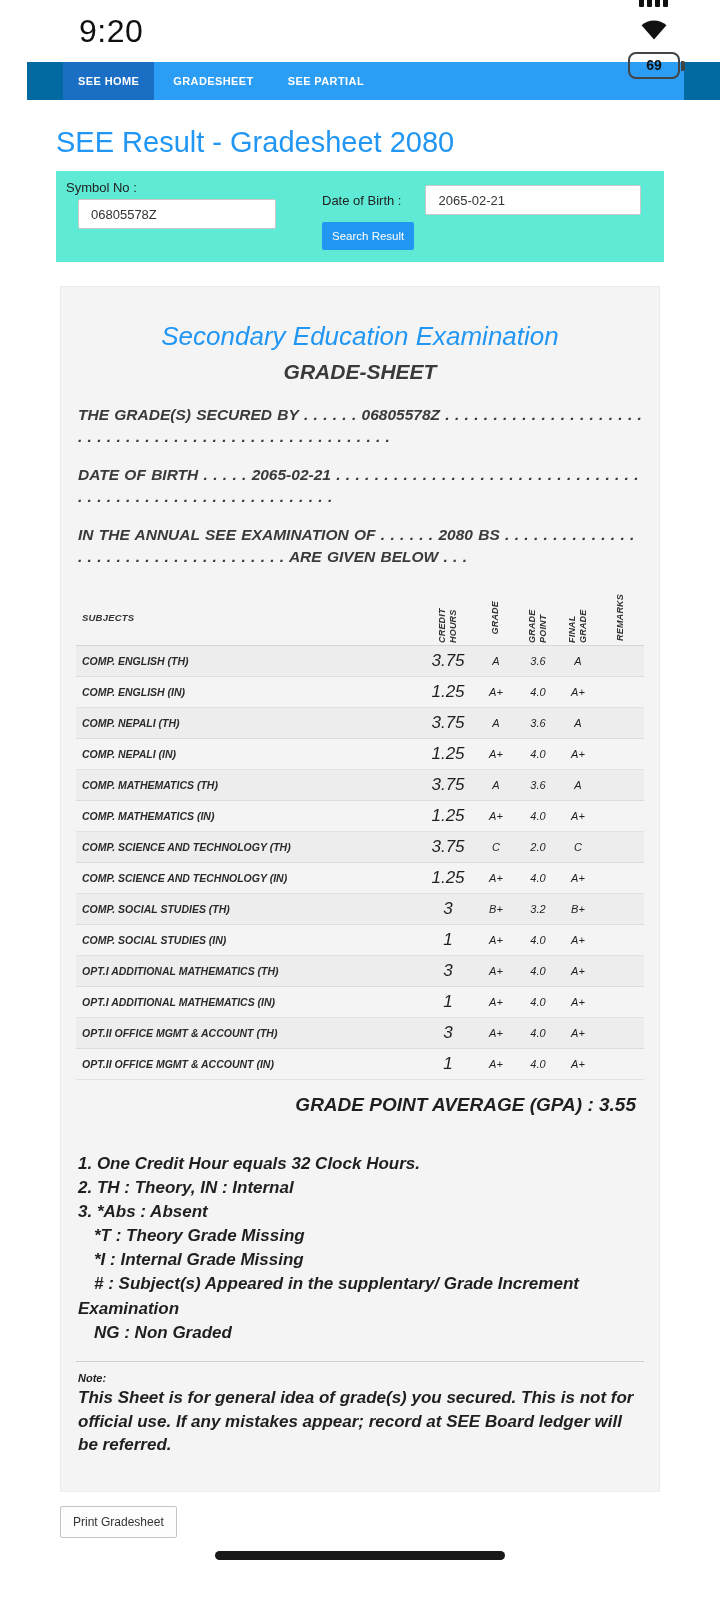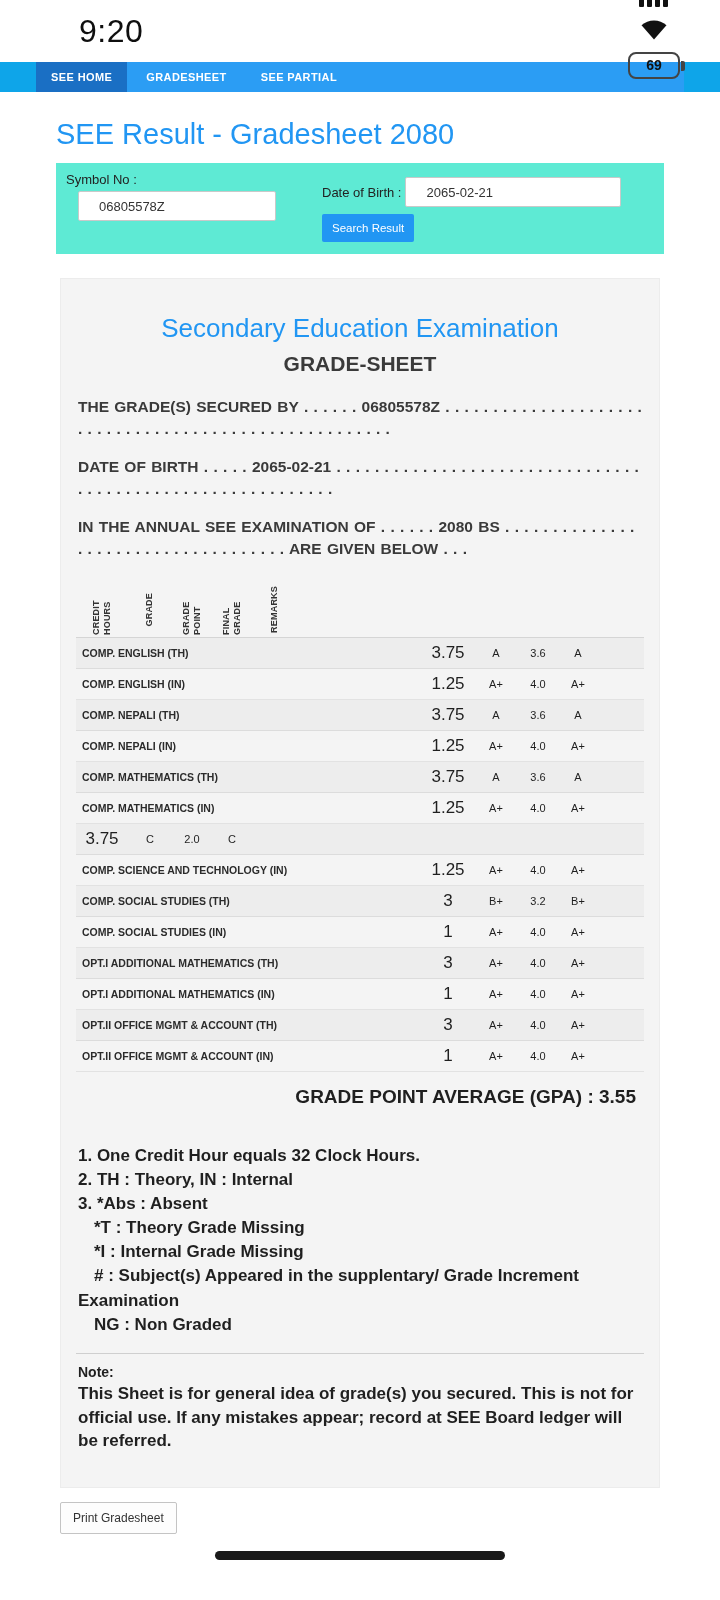--- a/index.html
+++ b/index.html
@@ -9,43 +9,43 @@
 
   
   .status-bar { height:62px; display:flex; justify-content:space-between; align-items:center; padding:0 40px 0 44px; background:#fff;margin-left:35px; }
   .status-time { font-size:32px; color:#0f0f0f; font-weight:500; letter-spacing:0.5px; }
   .status-icons { display:flex; align-items:center; gap:11px;flex-direction:column; }
   .battery { width:52px; height:27px; border:2.5px solid #444; border-radius:8px; display:flex; align-items:center; justify-content:center; position:relative; }
   .battery-num { font-size:14px; font-weight:bold; color:#111; }
   .battery-nub { position:absolute; right:-7px; top:7px; width:4px; height:10px; background:#444; border-radius:0 2px 2px 0; }
 
   
-  .navbar { height:30px; background:#0ea5e9; }
+  .navbar { height:38px; background:#0369a1;margin-left:27px; }
   .navbar-inner { margin:0 36px; height:100%; background:#2b9df4; display:flex; }
   .nav-tab { color:#fff; font-size:11px; font-weight:bold; letter-spacing:0.4px; padding:0 15px; display:flex; align-items:center; cursor:pointer; }
   .nav-tab.active { background:#1a6fc4; }
   .nav-tab + .nav-tab { margin-left:4px; }
 
   
   .content { padding:0 36px 0; background:#fff; }
   .page-title { color:#2196f3; font-size:29px; font-weight:400; margin:26px 0 12px 20px; }
 
   
   .search-form { background:#5eead4; margin:0 20px; padding:9px 10px 12px; display:flex; gap:46px; align-items:flex-start; }
   .form-label { font-size:13px; color:#222; display:block; margin-bottom:4px; }
-  .text-input { border:1px solid #c9c9c9; background:#fff; height:30px; padding:0 20px; font-size:13px; color:#333; border-radius:2px; font-family:"Liberation Sans", sans-serif; }
+  .text-input { border:1px solid #c9c9c9; background:#fff; height:30px; padding:0 12px; font-size:13px; color:#333; border-radius:2px; font-family:"Liberation Sans", sans-serif; }
   .symbol-input { width:198px;margin-left:12px; }
   .form-right { display:flex; flex-direction:column; padding-top:5px; }
-  .dob-row { display:flex; align-items:center; gap:4px; }
+  .dob-row { display:flex; align-items:center; gap:24px; }
   .dob-row .form-label { margin-bottom:0; }
   .dob-input { width:216px; }
   .search-btn { margin-top:7px; width:max-content; background:#2196f3; color:#fff; border:none; font-size:11.5px; padding:8px 10px; border-radius:2px; cursor:pointer; font-family:"Liberation Sans", sans-serif; }
 
   
-  .card { background:#f4f4f4; border:1px solid #ececec; margin:24px 24px 0; padding:22px 15px 34px; }
+  .card { background:#f4f4f4; border:1px solid #ececec; margin:24px 24px 0; padding:22px 15px 34px;font-style:italic; }
   .card-heading { color:#2196f3; font-size:26px; font-weight:400; text-align:center; margin:12px 0 8px; }
   .card-subheading { color:#3a3a3a; font-size:21px; font-weight:bold; text-align:center; margin-bottom:20px; }
   .dotted-line { font-size:15.5px; font-weight:bold; color:#3a3a3a; margin:15px 2px; line-height:1.45; word-spacing:1px; }
 
   
   .result-table { margin-top:22px; }
   .t-head { display:flex; border-bottom:1px solid #d5d5d5; }
   .t-head .cell { height:54px; }
   .cell { display:flex; align-items:center; justify-content:center; color:#222; }
   .col-subject { flex:1; justify-content:flex-start; padding-left:6px; text-align:left; }
@@ -61,21 +61,21 @@
   .t-row .cell { min-height:30px; }
   .t-row .col-subject { font-size:10.5px; font-weight:bold; color:#2b2b2b; }
   .t-row .col-credit { font-size:17px; color:#1f1f1f; }
   .t-row .col-grade, .t-row .col-point, .t-row .col-final { font-size:11px; color:#1f1f1f; }
   .gpa-row { text-align:right; font-size:19px; font-weight:bold; color:#1f1f1f; padding:14px 8px 12px; }
 
   
   .footnotes { margin-top:24px; font-size:17px; font-weight:bold; color:#1f1f1f; line-height:1.42; padding:0 2px; }
   .footnote.indent { text-indent:16px; }
   .notes-divider { border:none; border-top:1px solid #cfcfcf; margin:16px 0 10px; }
-  .note-title { font-size:14px; font-weight:bold; color:#1f1f1f; margin-bottom:2px; padding:0 2px; }
+  .note-title { font-size:11px; font-weight:bold; color:#1f1f1f; margin-bottom:2px; padding:0 2px; }
   .note-body { font-size:17px; font-weight:bold; color:#1f1f1f; line-height:1.4; padding:0 2px; }
 
   
   .print-btn { margin:14px 16px 0 24px; background:#fdfdfd; border:1px solid #c4c4c4; border-radius:2px; font-size:12px; color:#333; padding:8px 12px; cursor:pointer; font-family:"Liberation Sans", sans-serif; }
 
   
   .home-indicator { position:absolute; bottom:40px; left:50%; transform:translateX(-50%); width:290px; height:9px; background:#191919; border-radius:5px; }
 </style>
 </head>
 <body>
@@ -132,20 +132,23 @@
     <div class="card">
       <h2 class="card-heading">Secondary Education Examination</h2>
       <h3 class="card-subheading">GRADE-SHEET</h3>
 
       <p class="dotted-line">THE GRADE(S) SECURED BY . . . . . . 06805578Z . . . . . . . . . . . . . . . . . . . . . . . . . . . . . . . . . . . . . . . . . . . . . . . . . . . . . .</p>
       <p class="dotted-line">DATE OF BIRTH . . . . . 2065-02-21 . . . . . . . . . . . . . . . . . . . . . . . . . . . . . . . . . . . . . . . . . . . . . . . . . . . . . . . . . . .</p>
       <p class="dotted-line">IN THE ANNUAL SEE EXAMINATION OF . . . . . . 2080 BS . . . . . . . . . . . . . . . . . . . . . . . . . . . . . . . . . . . . ARE GIVEN BELOW . . .</p>
 
       <div class="result-table">
         <div class="t-head">
+          <div class="cell col-subject">
+            <span class="th-subjects">SUBJECTS</span>
+          </div>
           <div class="cell col-credit">
             <span class="rot">CREDIT HOURS</span>
           </div>
           <div class="cell col-grade">
             <span class="rot">GRADE</span>
           </div>
           <div class="cell col-point">
             <span class="rot">GRADE POINT</span>
           </div>
           <div class="cell col-final">
@@ -205,20 +208,21 @@
           <div class="t-row">
             <div class="cell col-subject">COMP. MATHEMATICS (IN)</div>
             <div class="cell col-credit">1.25</div>
             <div class="cell col-grade">A+</div>
             <div class="cell col-point">4.0</div>
             <div class="cell col-final">A+</div>
             <div class="cell col-remarks"></div>
           </div>
 
           <div class="t-row">
+            <div class="cell col-subject">COMP. SCIENCE AND TECHNOLOGY (TH)</div>
             <div class="cell col-credit">3.75</div>
             <div class="cell col-grade">C</div>
             <div class="cell col-point">2.0</div>
             <div class="cell col-final">C</div>
             <div class="cell col-remarks"></div>
           </div>
 
           <div class="t-row">
             <div class="cell col-subject">COMP. SCIENCE AND TECHNOLOGY (IN)</div>
             <div class="cell col-credit">1.25</div>

